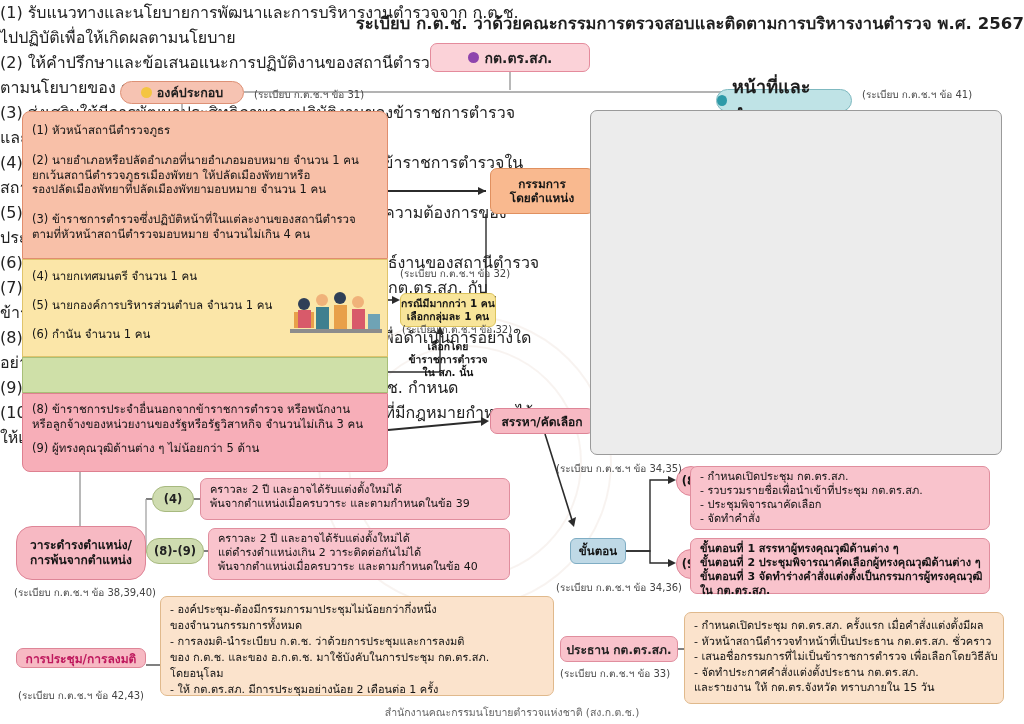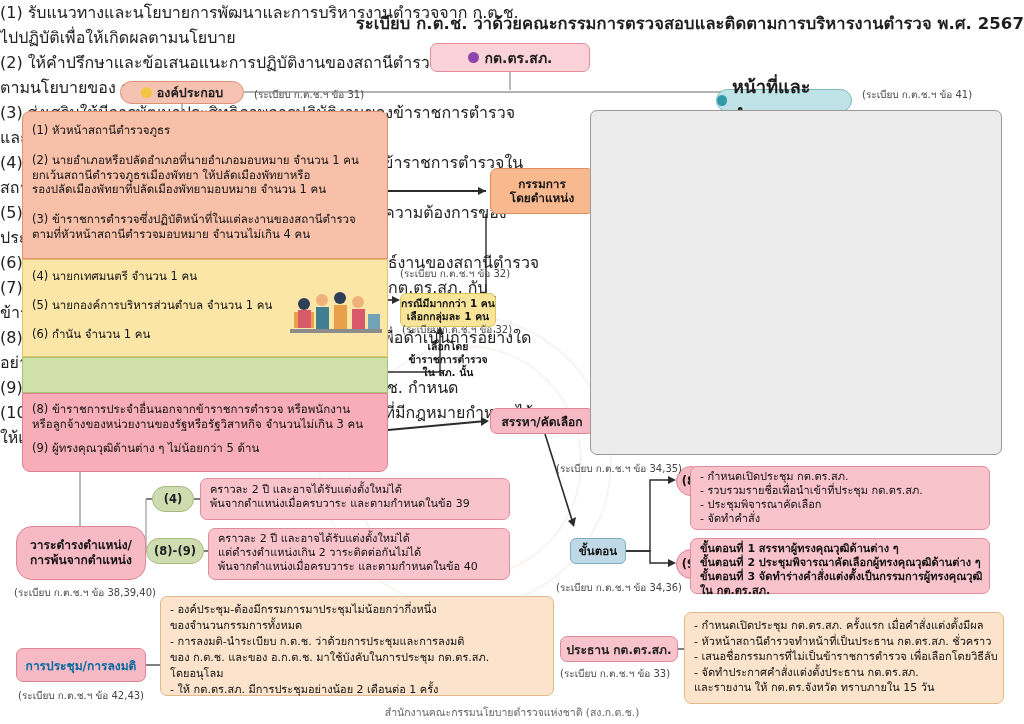--- a/index.html
+++ b/index.html
@@ -123,24 +123,24 @@
   .stxt{position:absolute;left:10px;right:8px;font-size:11px;line-height:14px;color:#141414;}
 
   
   #term{
     left:16px;top:526px;width:130px;height:54px;
     background:#f7b9c3;border:1.4px solid #de8597;border-radius:16px;
     display:flex;align-items:center;justify-content:center;text-align:center;
     font-size:12px;font-weight:bold;line-height:15px;color:#141414;
   }
   #meeting{
-    left:16px;top:648px;width:130px;height:34px;
+    left:16px;top:648px;width:130px;height:20px;
     background:#f7b9c3;border:1.4px solid #de8597;border-radius:7px;
     display:flex;align-items:center;justify-content:center;
-    font-size:12px;font-weight:bold;color:#0369a1;
+    font-size:12px;font-weight:bold;color:#be185d;
   }
   #t4{
     left:152px;top:486px;width:42px;height:26px;
     background:#cfdcb0;border:1.4px solid #a7b97f;border-radius:13px;
     display:flex;align-items:center;justify-content:center;font-size:11.5px;font-weight:bold;
   }
   #t89{
     left:146px;top:538px;width:58px;height:26px;
     background:#cfdcb0;border:1.4px solid #a7b97f;border-radius:13px;
     display:flex;align-items:center;justify-content:center;font-size:11.5px;font-weight:bold;

